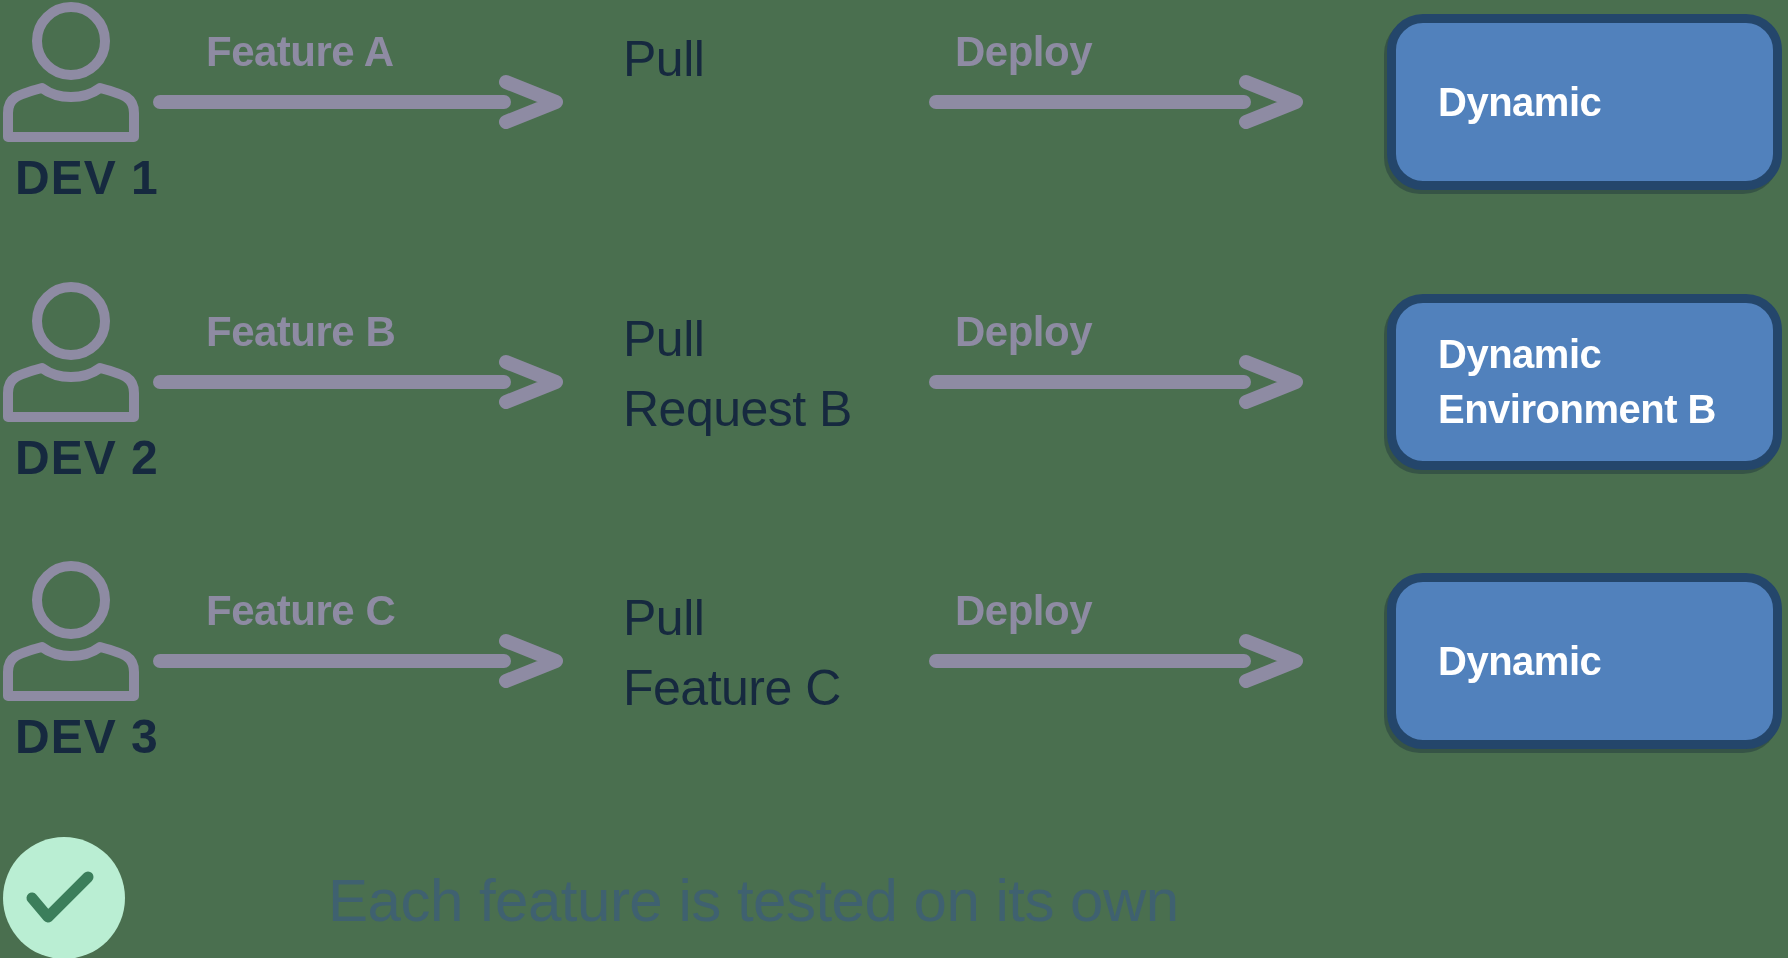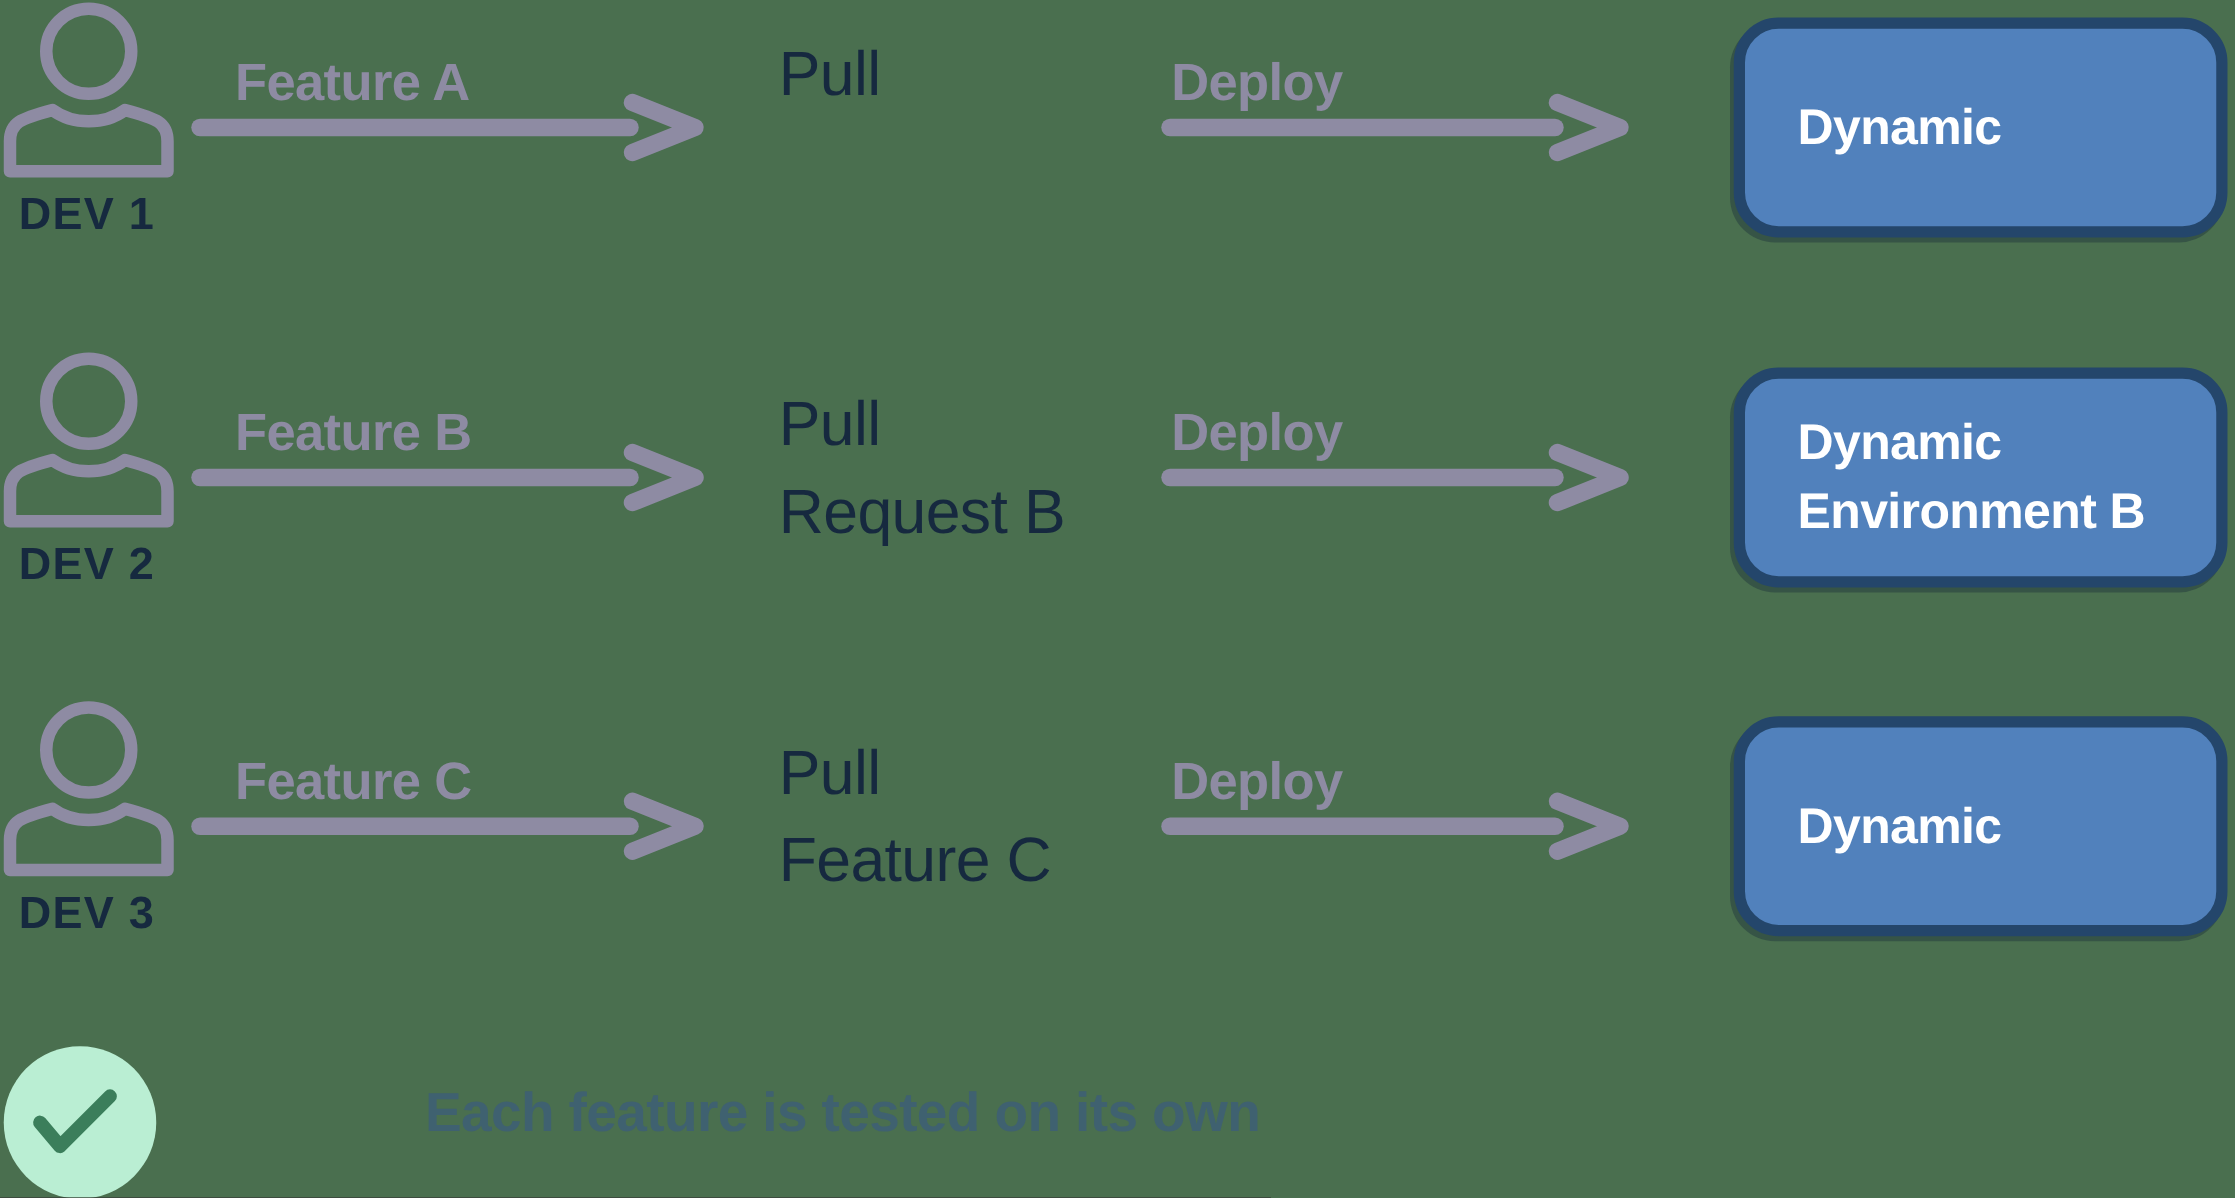--- a/index.html
+++ b/index.html
@@ -14,28 +14,29 @@
   .row.r0{top:0;}
   .row.r1{top:280px;}
   .row.r2{top:559px;}
 
   .person{position:absolute;left:0;top:0;width:145px;height:150px;}
   .person svg{display:block;}
   .stroke-muted{stroke:var(--c-muted,#8E8BA3);fill:none;stroke-linecap:round;stroke-linejoin:round;}
 
   .dev-label{
     position:absolute;left:15px;top:150px;
-    font-size:36px;font-weight:bold;letter-spacing:1px;
+    font-size:48px;font-weight:bold;letter-spacing:1px;
     color:var(--c-navy,#16293F);
     text-align:right;
   }
   .feature-label,.deploy-label{
-    position:absolute;top:42px;
+    position:absolute;top:28px;
     font-size:42px;font-weight:bold;letter-spacing:-0.5px;
     color:var(--c-muted,#8E8BA3);
+    margin-left:18px;
   }
   .feature-label{left:188px;}
   .deploy-label{left:937px;}
 
   .arrow{position:absolute;top:70px;height:64px;}
   .arrow.feature{left:152px;width:416px;}
   .arrow.deploy{left:928px;width:378px;}
 
   .pull-request{
     position:absolute;left:623px;top:24px;
@@ -68,23 +69,22 @@
   .check-circle svg{display:block;}
   .check-stroke{stroke:var(--c-check_stroke,#3B7E5B);fill:none;stroke-linecap:round;stroke-linejoin:round;}
 
   .do-label{
     position:absolute;left:160px;top:846px;
     font-size:82px;font-weight:bold;letter-spacing:-1px;
     color:var(--c-navy,#16293F);
   }
   .footer-note{
     position:absolute;left:328px;top:866px;
-    font-size:44px;font-weight:bold;letter-spacing:-0.5px;
+    font-size:60px;font-weight:normal;letter-spacing:-0.5px;
     color:var(--c-footer_note,#3F6170);
-    margin-left:12px;
   }
 </style>
 </head>
 <body>
 
 <div class="canvas">
 
   <section class="row r0">
     <div class="person">
       <svg width="145" height="150" viewBox="0 0 145 150">

